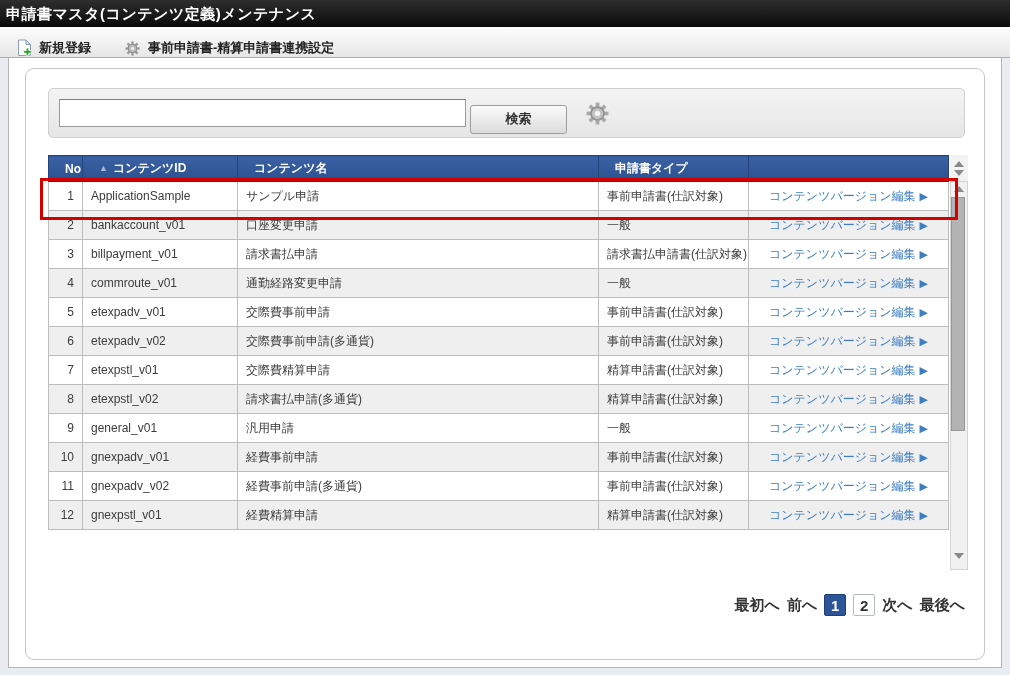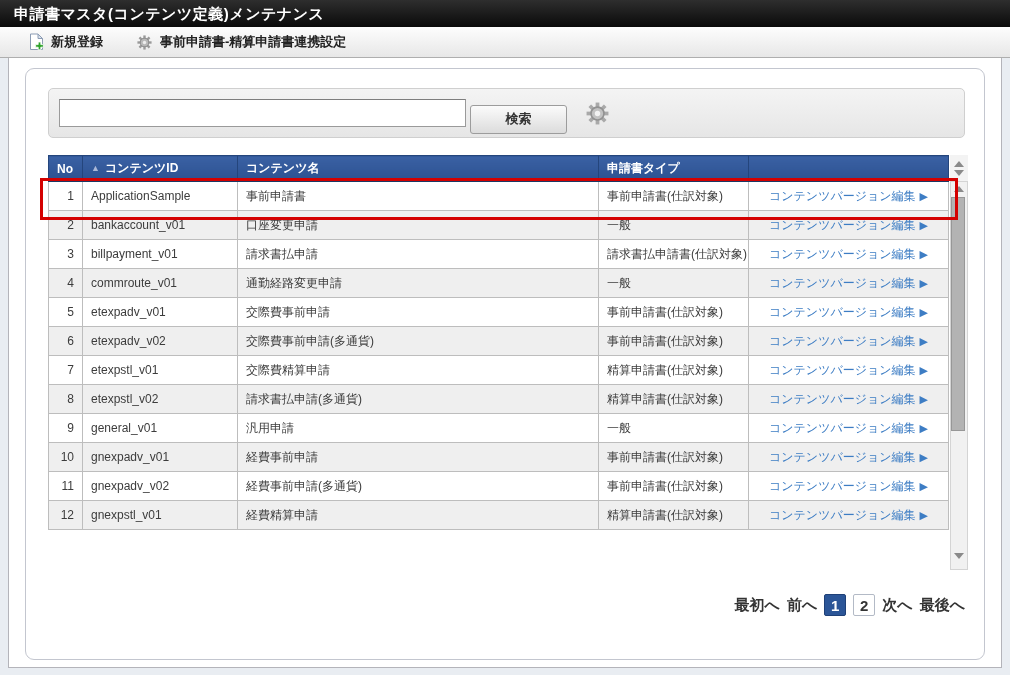--- a/index.html
+++ b/index.html
@@ -10,26 +10,26 @@
     --highlight-red:#d40000;
     --active-page-bg:#2b5597;
   }
   *{margin:0;padding:0;box-sizing:border-box;}
   html,body{width:1010px;height:675px;overflow:hidden;}
   body{font-family:"Liberation Sans","DejaVu Sans",sans-serif;background:#e9edf2;position:relative;}
 
   
   .titlebar{position:absolute;left:0;top:0;width:1010px;height:27px;
     background:linear-gradient(#2e2e2e,#0a0a0a);color:#fff;
-    font-size:15px;font-weight:bold;line-height:27px;padding-left:14px;letter-spacing:.5px;}
+    font-size:15px;font-weight:bold;line-height:27px;padding-left:6px;letter-spacing:.5px;}
 
   
   .toolbar{position:absolute;left:0;top:27px;width:1010px;height:31px;
     background:linear-gradient(#fdfdfd,#e7e7e7);border-bottom:1px solid #aeaeae;
-    display:flex;align-items:center;padding-left:12px;}
+    display:flex;align-items:flex-end;}
   .tb-sep{width:1px;background:#c3c3c3;box-shadow:1px 0 0 #ffffff;}
   .tb-btn{display:flex;align-items:center;gap:7px;padding:0 16px;cursor:pointer;
     font-size:13px;font-weight:bold;color:#222;}
   .tb-btn svg{display:block;}
 
   
   .content{position:absolute;left:8px;top:58px;width:994px;height:610px;
     background:#fff;border-left:1px solid #b4b4ba;border-right:1px solid #b4b4ba;
     border-bottom:1px solid #b4b4ba;}
   .panel{position:absolute;left:25px;top:68px;width:960px;height:592px;
@@ -45,21 +45,21 @@
     background:linear-gradient(#fbfbfb,#dcdcdc);border:1px solid #9c9c9c;border-radius:3px;
     font-size:13px;font-weight:bold;color:#333;cursor:pointer;
     font-family:"Liberation Sans","DejaVu Sans",sans-serif;margin-top:12px;}
   .search-gear{margin-left:18px;cursor:pointer;display:flex;align-items:center;}
 
   
   .table-wrap{position:absolute;left:48px;top:155px;width:920px;height:428px;overflow:hidden;}
   table.grid{border-collapse:collapse;table-layout:fixed;width:900px;}
   table.grid th,table.grid td{border:1px solid #bdbdbd;overflow:hidden;white-space:nowrap;}
   table.grid th{height:26px;background:linear-gradient(var(--header-blue-top),var(--header-blue));
-    color:#fff;font-size:12px;font-weight:bold;text-align:left;padding:0 8px;
+    color:#fff;font-size:12px;font-weight:bold;text-align:left;padding:0 16px;
     border-color:#24457c;border-bottom-color:#1c3763;}
   table.grid td{height:29px;font-size:12px;color:#3c3c3c;padding:0 8px;background:#fff;}
   table.grid tr.alt td{background:#efefef;}
   td.c-no,th.c-no{text-align:right;padding-right:6px;}
   th.c-no{text-align:left;padding-left:8px;}
   td.c-link{text-align:center;padding:0 2px;}
   .sort-arrow{color:#aab8d8;font-size:9px;margin-right:5px;vertical-align:1px;}
   a.ver-link{color:var(--link-blue);text-decoration:none;font-size:12px;cursor:pointer;}
   a.ver-link .arr{font-size:11px;margin-left:4px;}
 
@@ -173,21 +173,21 @@
         <th>コンテンツ名</th>
         <th>申請書タイプ</th>
         <th></th>
       </tr>
     </thead>
     <tbody>
 
         <tr>
           <td class="c-no">1</td>
           <td>ApplicationSample</td>
-          <td>事前申請書</td>
+          <td>サンプル申請</td>
           <td>事前申請書(仕訳対象)</td>
           <td class="c-link"><a class="ver-link"><span>コンテンツバージョン編集</span><span class="arr">▶</span></a></td>
         </tr>
 
         <tr class="alt">
           <td class="c-no">2</td>
           <td>bankaccount_v01</td>
           <td>口座変更申請</td>
           <td>一般</td>
           <td class="c-link"><a class="ver-link"><span>コンテンツバージョン編集</span><span class="arr">▶</span></a></td>

